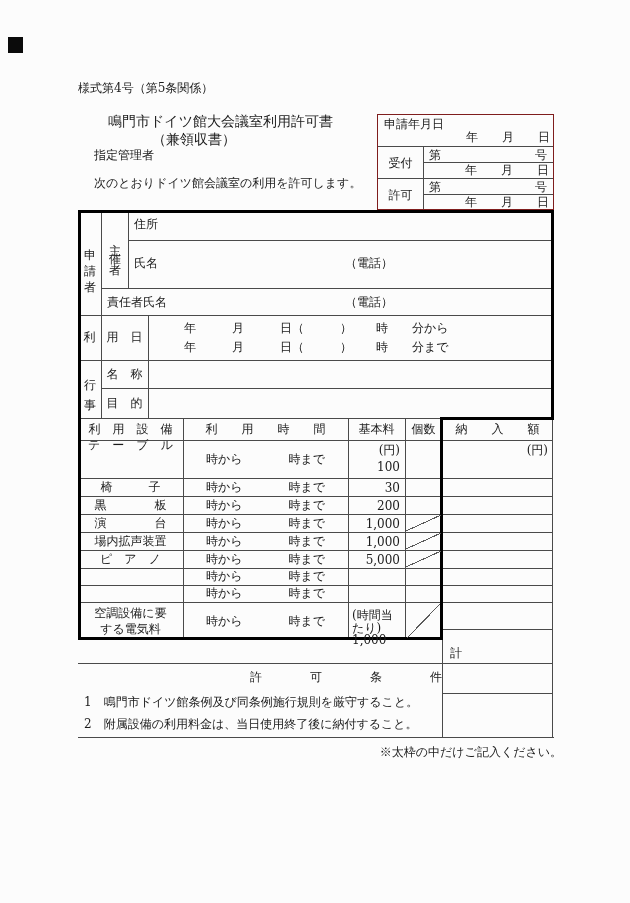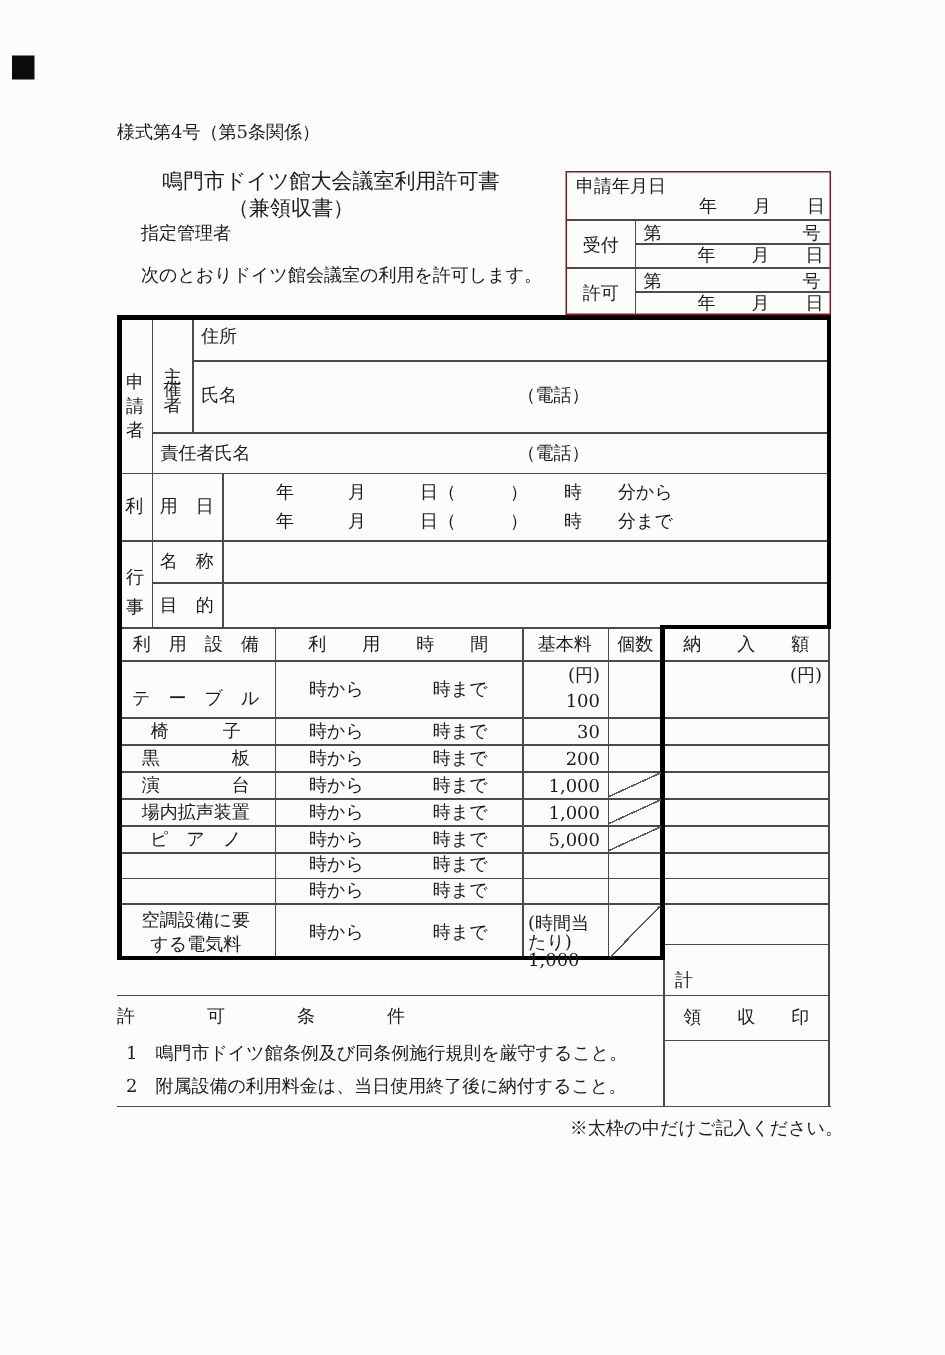--- a/index.html
+++ b/index.html
@@ -5,21 +5,21 @@
   html,body{margin:0;padding:0;background:#e8e8e8;}
   .page{
     position:relative;width:630px;height:903px;background:#fcfcfc;overflow:hidden;
     font-family:"DejaVu Serif","Liberation Serif",serif;color:#1b1b1b;
   }
   .abs{position:absolute;box-sizing:border-box;}
   .t{font-size:12px;line-height:15px;color:#1b1b1b;}
   .t13{font-size:14px;line-height:16px;}
   .pre{white-space:pre-line;}
   .r{text-align:right;}
-  .ctr{text-align:left;}
+  .ctr{text-align:right;}
   .cellc{display:flex;align-items:center;justify-content:center;text-align:center;}
   .vert{writing-mode:vertical-rl;text-orientation:upright;display:flex;align-items:center;justify-content:center;}
   .time{display:flex;justify-content:space-around;align-items:center;}
   .between{display:flex;justify-content:space-between;align-items:center;padding:0 6px;}
   .feeR{text-align:right;padding:2px 5px 0 0;line-height:17px;}
   .feeL{padding:7px 0 0 4px;line-height:12.5px;}
   .pr{text-align:right;padding:3px 5px 0 0;}
   .sq{left:8px;top:37px;width:15px;height:16px;background:#0b0b0b;}
   #stampbox{left:377px;top:114px;width:177px;height:96px;border:1px solid #7f1d1d;}
   #maintable{left:78px;top:210px;width:476px;height:529px;}
@@ -123,21 +123,21 @@
     <div class="abs t vert" style="left:0;top:150px;width:23px;height:58px;letter-spacing:20px">行事</div>
     <div class="abs t cellc" style="left:23px;top:150px;width:47px;height:28px">名　称</div>
     <div class="abs t cellc" style="left:23px;top:178px;width:47px;height:30px">目　的</div>
 
     <div class="abs t cellc" style="left:0;top:208px;width:105px;height:22px">利　用　設　備</div>
     <div class="abs t cellc" style="left:105px;top:208px;width:165px;height:22px">利　　用　　時　　間</div>
     <div class="abs t cellc" style="left:270px;top:208px;width:57px;height:22px">基本料</div>
     <div class="abs t cellc" style="left:327px;top:208px;width:37px;height:22px">個数</div>
     <div class="abs t cellc" style="left:364px;top:208px;width:111px;height:22px">納　　入　　額</div>
 
-    <div class="abs t cellc pre" style="left:0;top:236px;width:105px;height:38px">テ　ー　ブ　ル</div>
+    <div class="abs t cellc pre" style="left:0;top:216px;width:105px;height:38px">テ　ー　ブ　ル</div>
     <div class="abs t time" style="left:105px;top:230px;width:165px;height:38px">
       <span>時から</span>
       <span>時まで</span>
     </div>
     <div class="abs t pre feeR" style="left:270px;top:230px;width:57px;height:38px">(円)
 100</div>
     <div class="abs t pr" style="left:364px;top:230px;width:111px;height:38px">(円)</div>
 
     <div class="abs t cellc" style="left:0;top:268px;width:105px;height:18px">椅　　　子</div>
     <div class="abs t time" style="left:105px;top:268px;width:165px;height:18px">
@@ -191,18 +191,17 @@
       <span>時まで</span>
     </div>
     <div class="abs t pre feeL" style="left:270px;top:392px;width:57px;height:38px">(時間当
 たり)
 1,000</div>
 
     <div class="abs t" style="left:372px;top:436px">計</div>
     <div class="abs t ctr" style="left:0;top:460px;width:364px">許　　　　可　　　　条　　　　件</div>
     <div class="abs t" style="left:6px;top:485px">1　鳴門市ドイツ館条例及び同条例施行規則を厳守すること。</div>
     <div class="abs t" style="left:6px;top:507px">2　附属設備の利用料金は、当日使用終了後に納付すること。</div>
-    <div class="abs t cellc" style="left:364px;top:453px;width:111px;height:30px">領　　収　　印</div>
   </div>
 
   <div class="abs t" style="right:68px;top:745px">※太枠の中だけご記入ください。</div>
 
 </div>
 
 </body></html>

